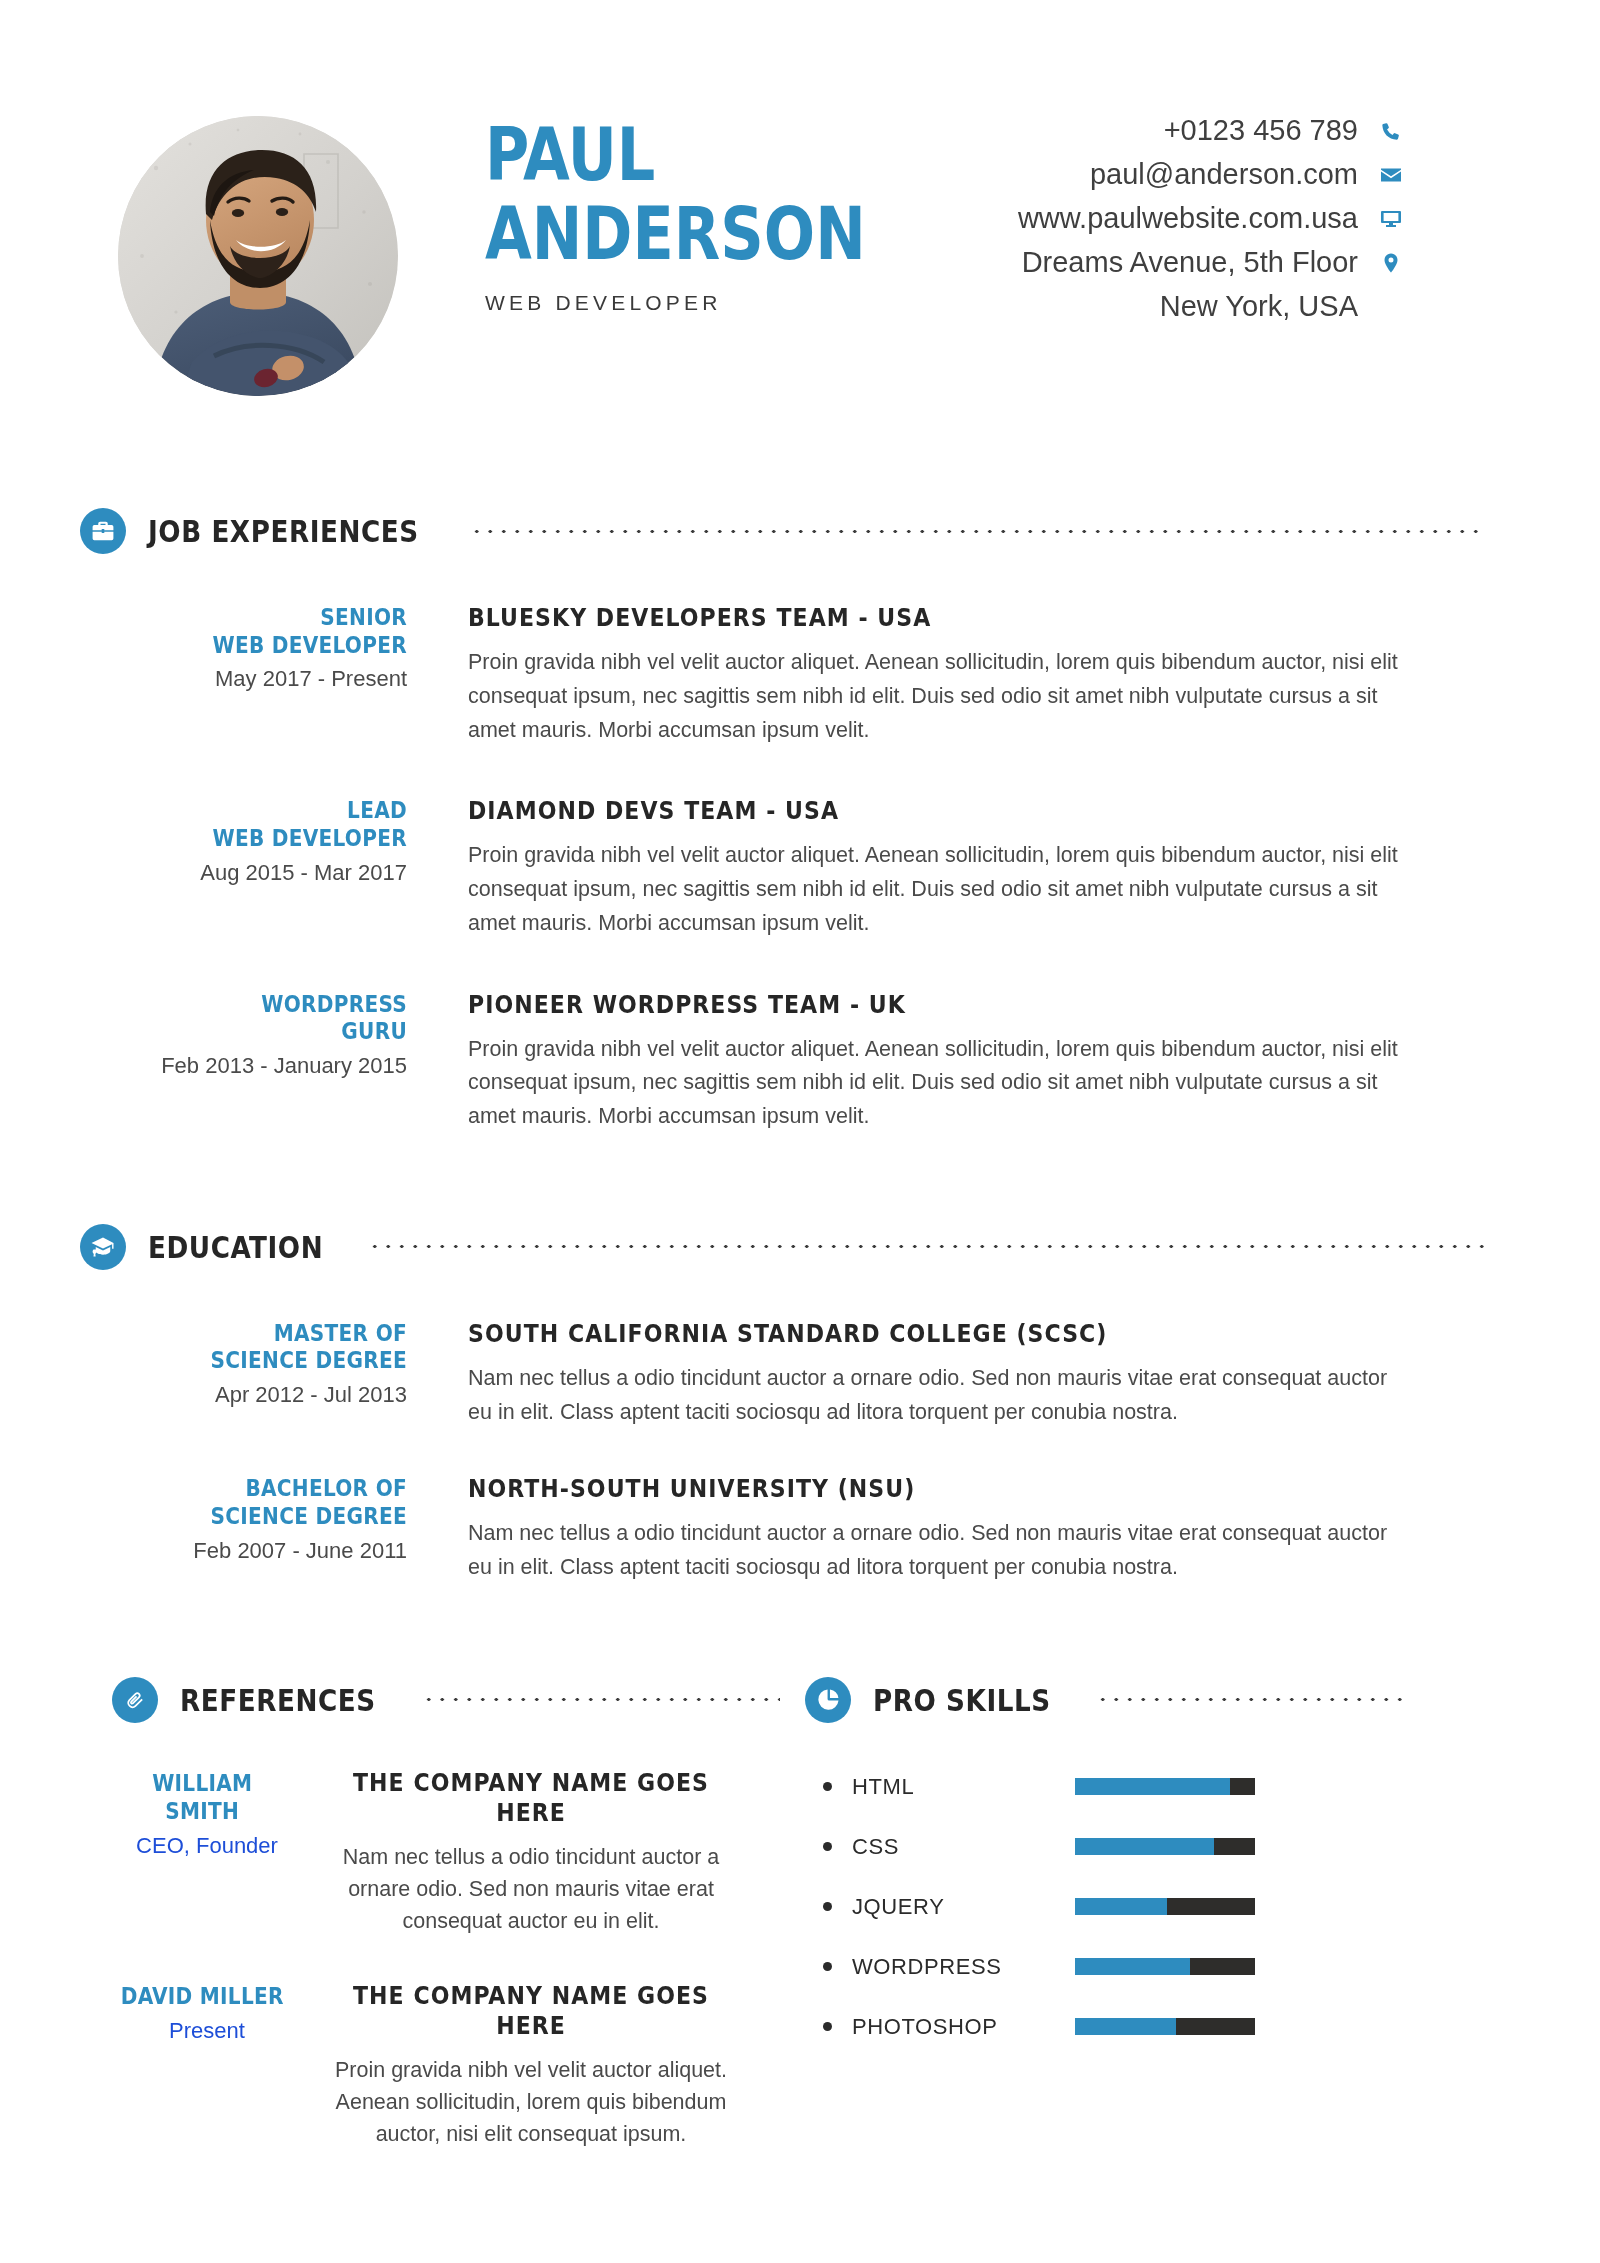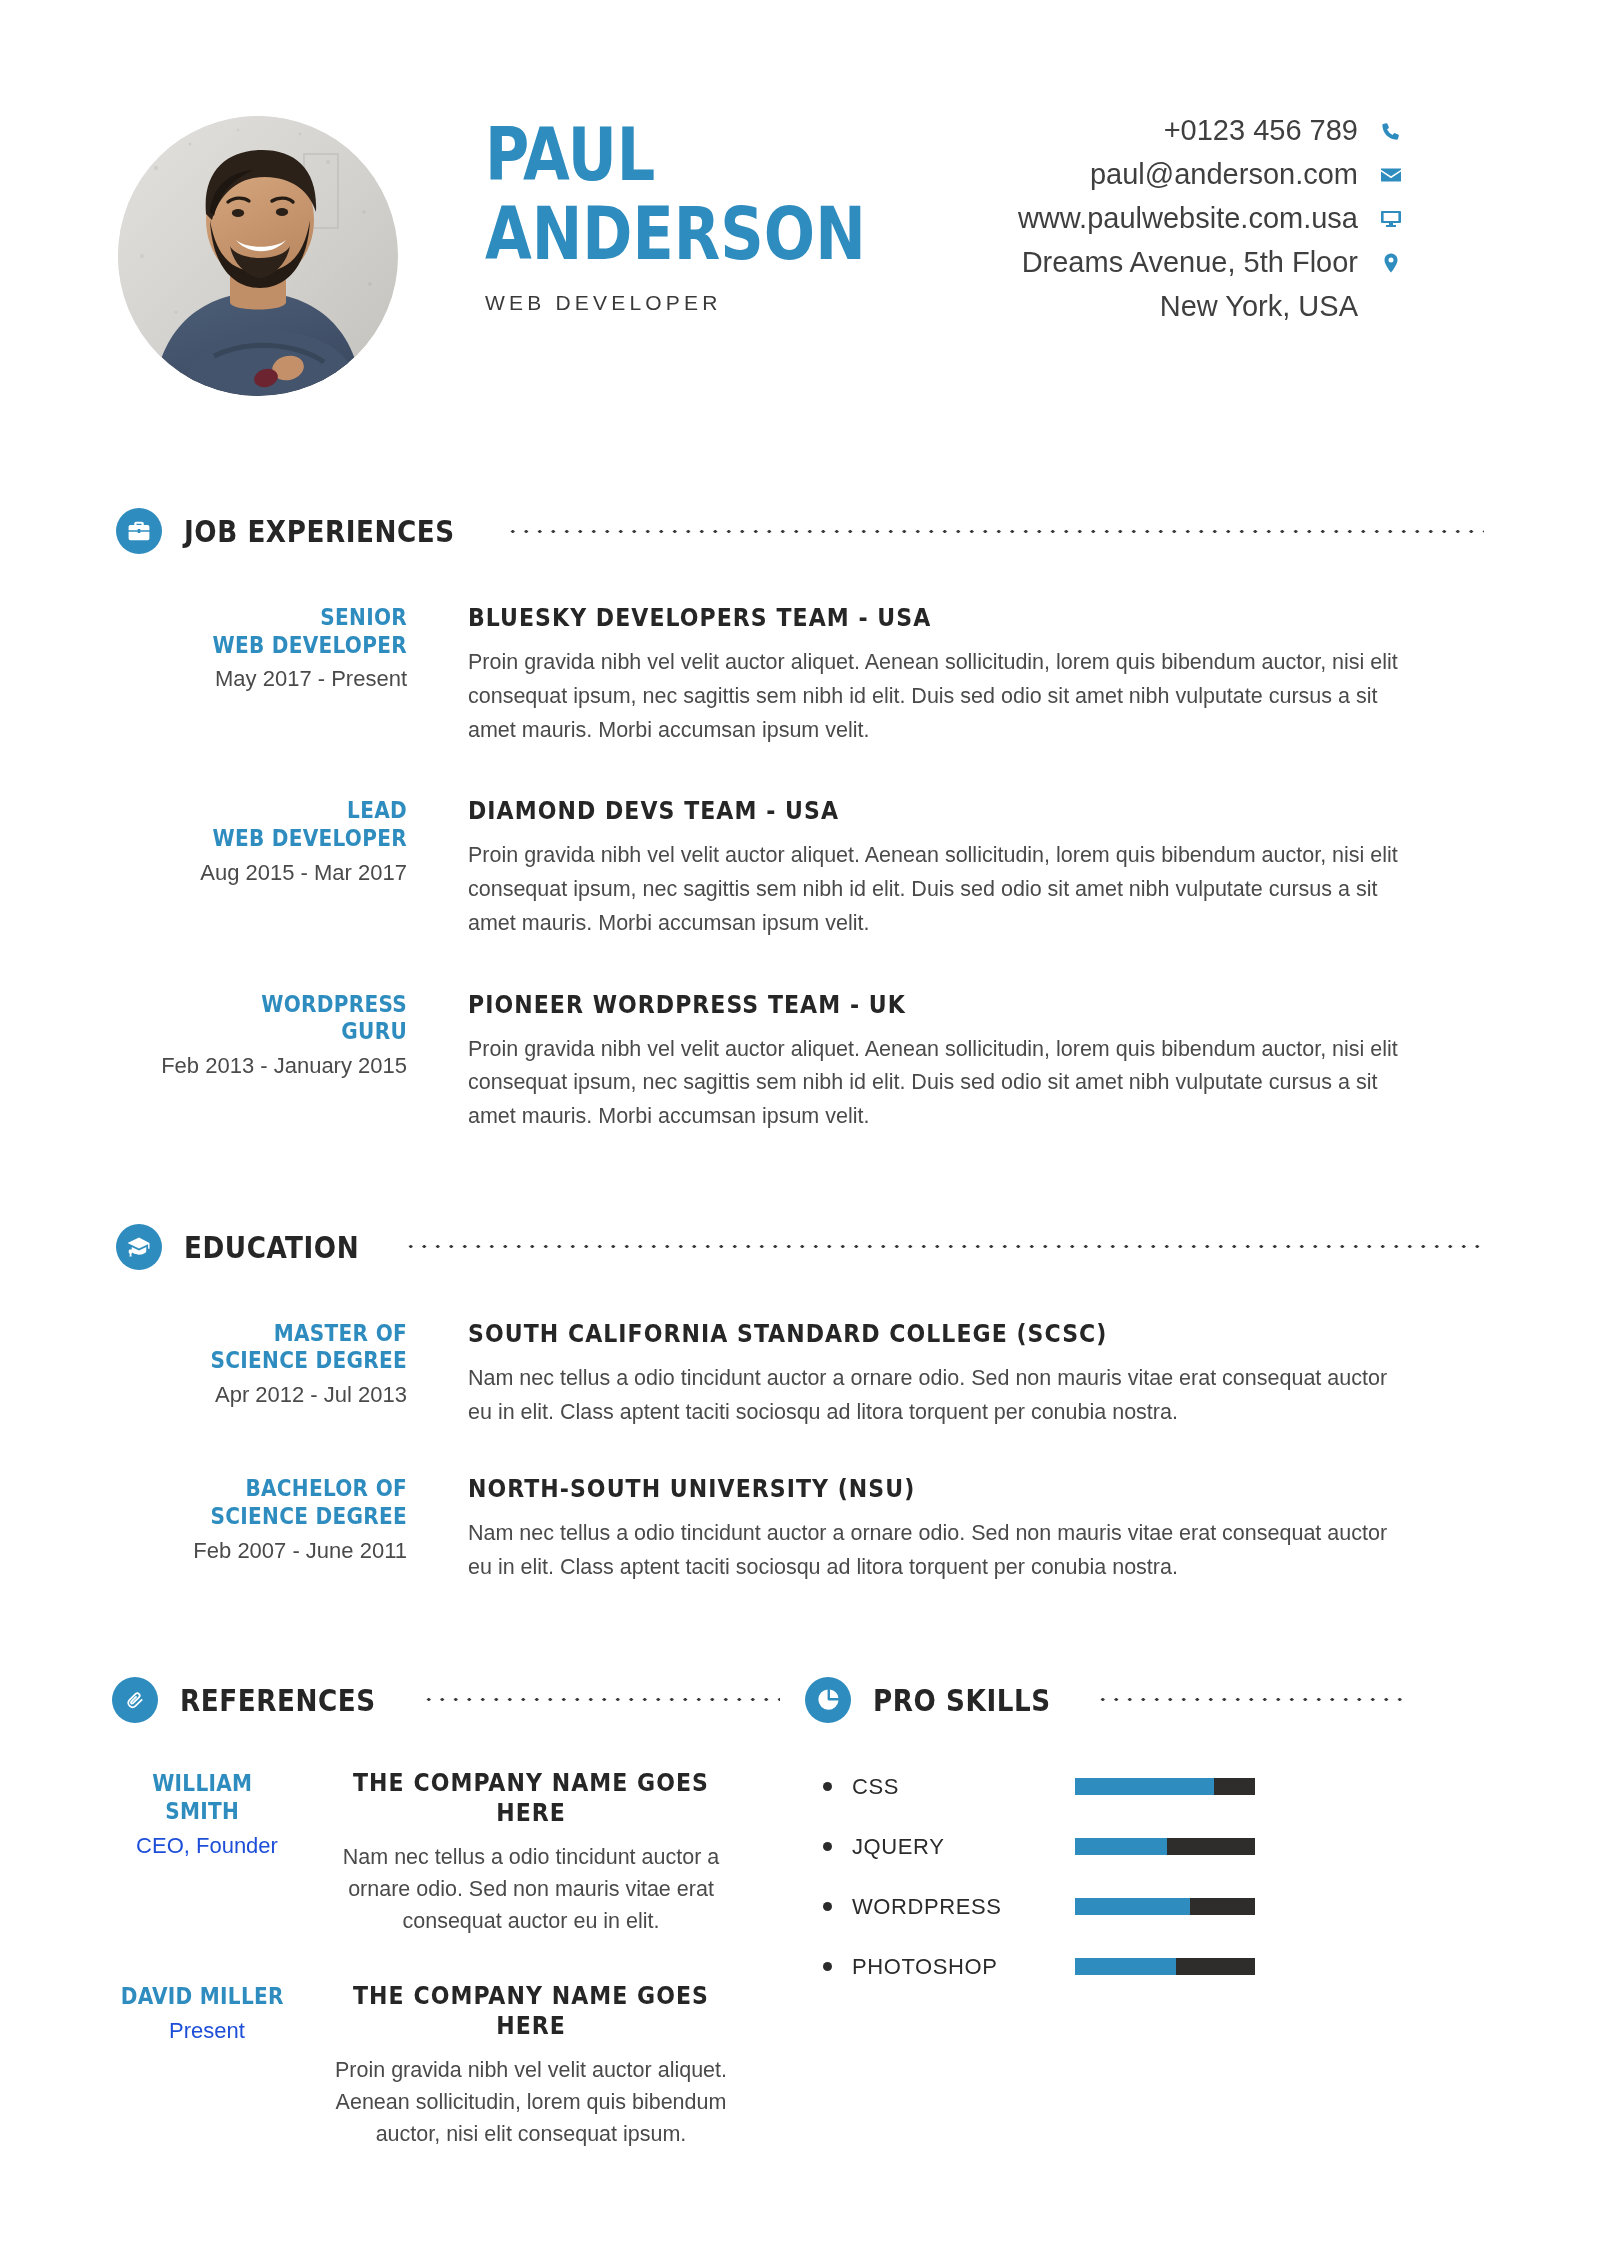--- a/index.html
+++ b/index.html
@@ -93,21 +93,21 @@
     display: flex;
     align-items: center;
     justify-content: center;
   }
   .contact-ico svg { display: block; fill: #2E8CBF; }
 
   
   .section-head {
     display: flex;
     align-items: center;
-    padding-left: 116px;
+    padding-left: 80px;
   }
   .sec-circle {
     width: 46px;
     height: 46px;
     min-width: 46px;
     border-radius: 50%;
     background: #2E8CBF;
     display: flex;
     align-items: center;
     justify-content: center;
@@ -533,20 +533,27 @@
           <svg width="25" height="25" viewBox="0 0 24 24">
               <path d="M11.1 2.4A9.7 9.7 0 1021.6 13h-8.9a1.6 1.6 0 01-1.6-1.6zM13.4 2.5v8.1h8.1a9.7 9.7 0 00-8.1-8.1z"></path>
             </svg>
         </span>
         <span class="sec-title">PRO SKILLS</span>
         <span class="sec-dots"></span>
       </div>
 
       <div class="skills-list">
 
+        <div class="skill-row">
+          <span class="skill-bullet"></span>
+          <span class="skill-label">HTML</span>
+          <span class="skill-track">
+            <span class="skill-fill" style="width: 86%;"></span>
+          </span>
+        </div>
 
         <div class="skill-row">
           <span class="skill-bullet"></span>
           <span class="skill-label">CSS</span>
           <span class="skill-track">
             <span class="skill-fill" style="width: 77%;"></span>
           </span>
         </div>
 
         <div class="skill-row">

